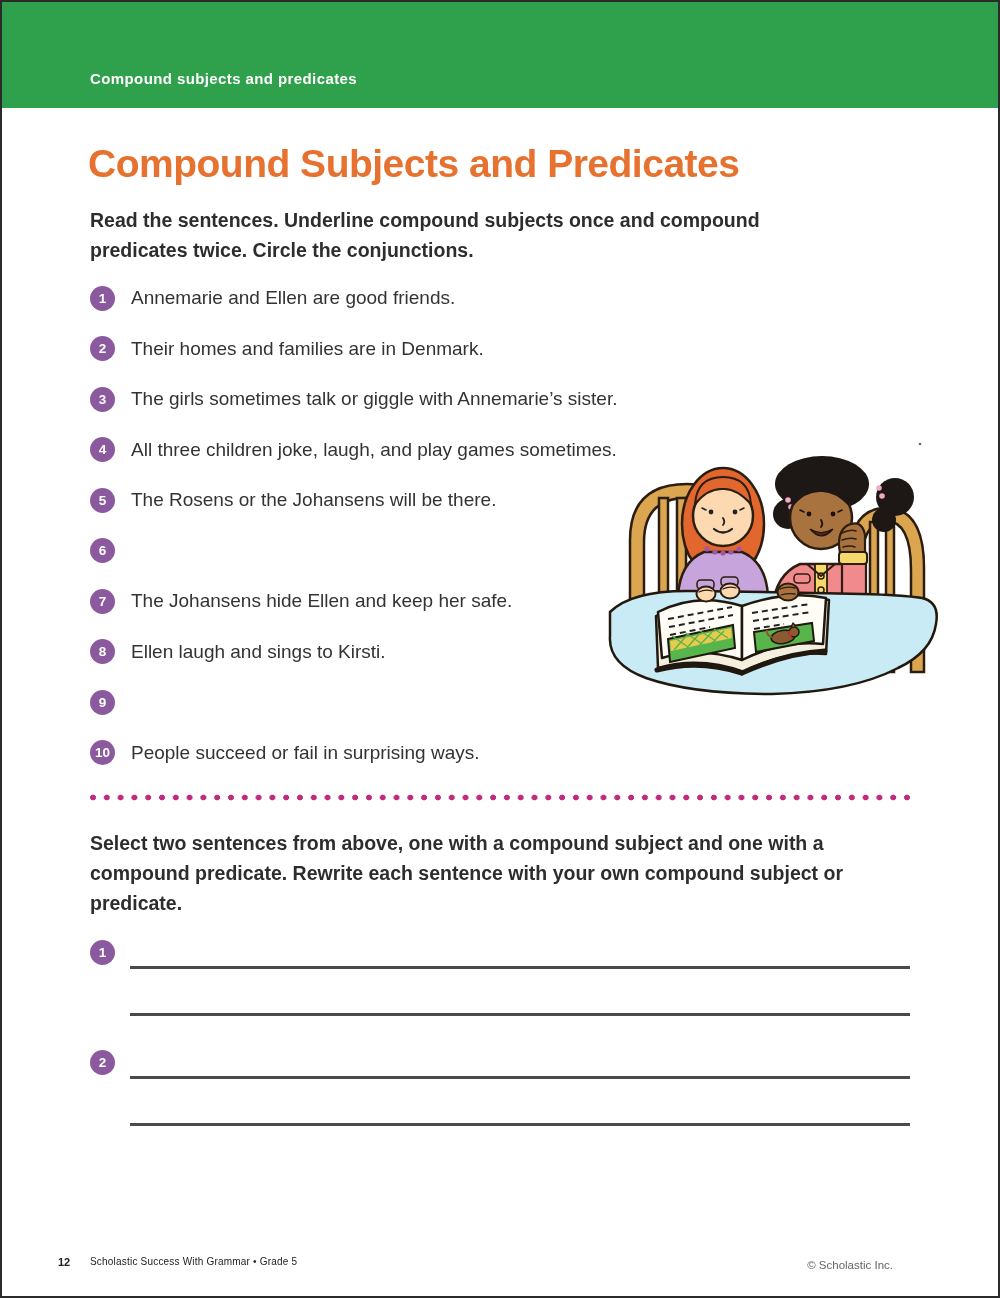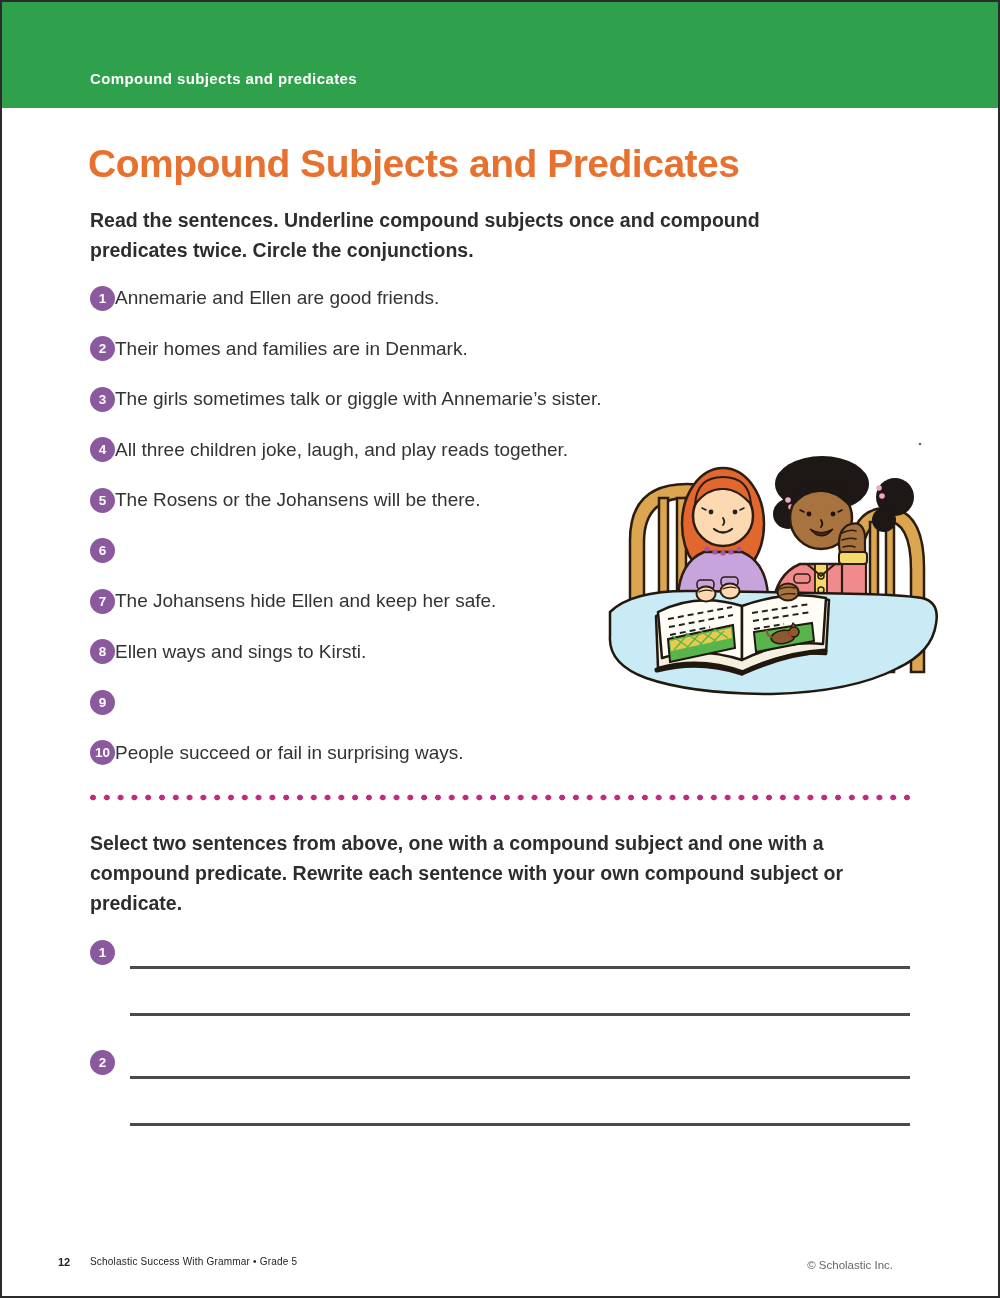--- a/index.html
+++ b/index.html
@@ -23,21 +23,21 @@
   }
   .instr-top{top:203px;width:745px;}
   .instr-bottom{top:826px;width:815px;}
   .sentences{position:absolute;left:88px;top:271px;width:660px;}
   .srow{display:flex;align-items:center;height:50.5px;}
   .badge{
     width:25px;height:25px;border-radius:50%;background:#8B5A9E;color:#ffffff;
     font-weight:bold;font-size:13.5px;display:flex;align-items:center;
     justify-content:center;flex:0 0 25px;
   }
-  .stext{font-size:19px;color:#333333;white-space:nowrap;}
+  .stext{margin-left:16px;font-size:19px;color:#333333;white-space:nowrap;}
   .illustration{position:absolute;left:600px;top:438px;width:340px;height:258px;}
   .dotline{
     position:absolute;left:88px;top:792px;width:826px;height:7px;
     background-image:radial-gradient(circle at 3px 3.5px, #C02B7D 2.6px, transparent 3.2px);
     background-size:13.8px 7px;background-repeat:repeat-x;
   }
   .wbadge{position:absolute;left:88px;}
   .wbadge-1{top:938px;}
   .wbadge-2{top:1048px;}
   .wline{position:absolute;left:128px;width:780px;height:2.5px;background:#4A4A4A;}
@@ -69,36 +69,36 @@
     <div class="srow">
       <span class="badge">2</span>
       <span class="stext">Their homes and families are in Denmark.</span>
     </div>
     <div class="srow">
       <span class="badge">3</span>
       <span class="stext">The girls sometimes talk or giggle with Annemarie’s sister.</span>
     </div>
     <div class="srow">
       <span class="badge">4</span>
-      <span class="stext">All three children joke, laugh, and play reads together.</span>
+      <span class="stext">All three children joke, laugh, and play games sometimes.</span>
     </div>
     <div class="srow">
       <span class="badge">5</span>
       <span class="stext">The Rosens or the Johansens will be there.</span>
     </div>
     <div class="srow">
       <span class="badge">6</span>
     </div>
     <div class="srow">
       <span class="badge">7</span>
       <span class="stext">The Johansens hide Ellen and keep her safe.</span>
     </div>
     <div class="srow">
       <span class="badge">8</span>
-      <span class="stext">Ellen ways and sings to Kirsti.</span>
+      <span class="stext">Ellen laugh and sings to Kirsti.</span>
     </div>
     <div class="srow">
       <span class="badge">9</span>
     </div>
     <div class="srow">
       <span class="badge">10</span>
       <span class="stext">People succeed or fail in surprising ways.</span>
     </div>
   </div>
 

